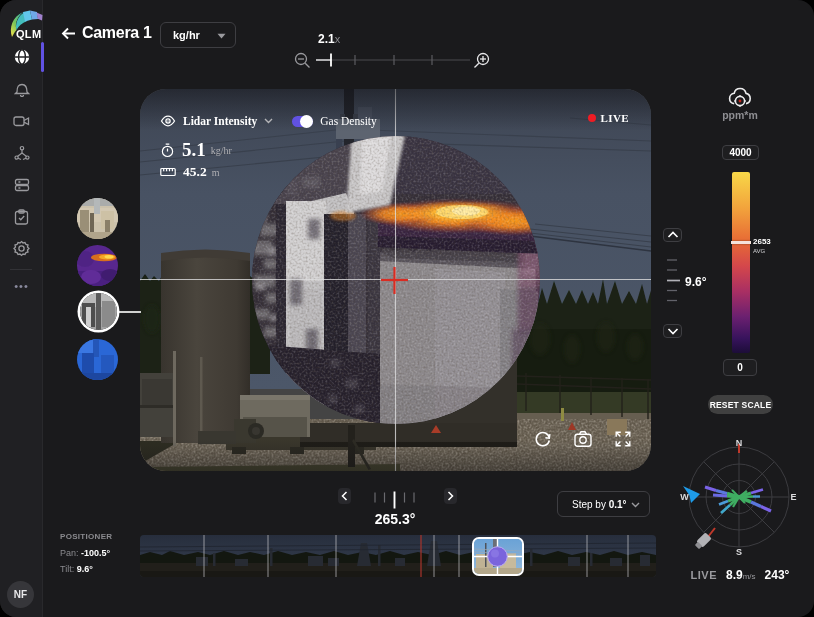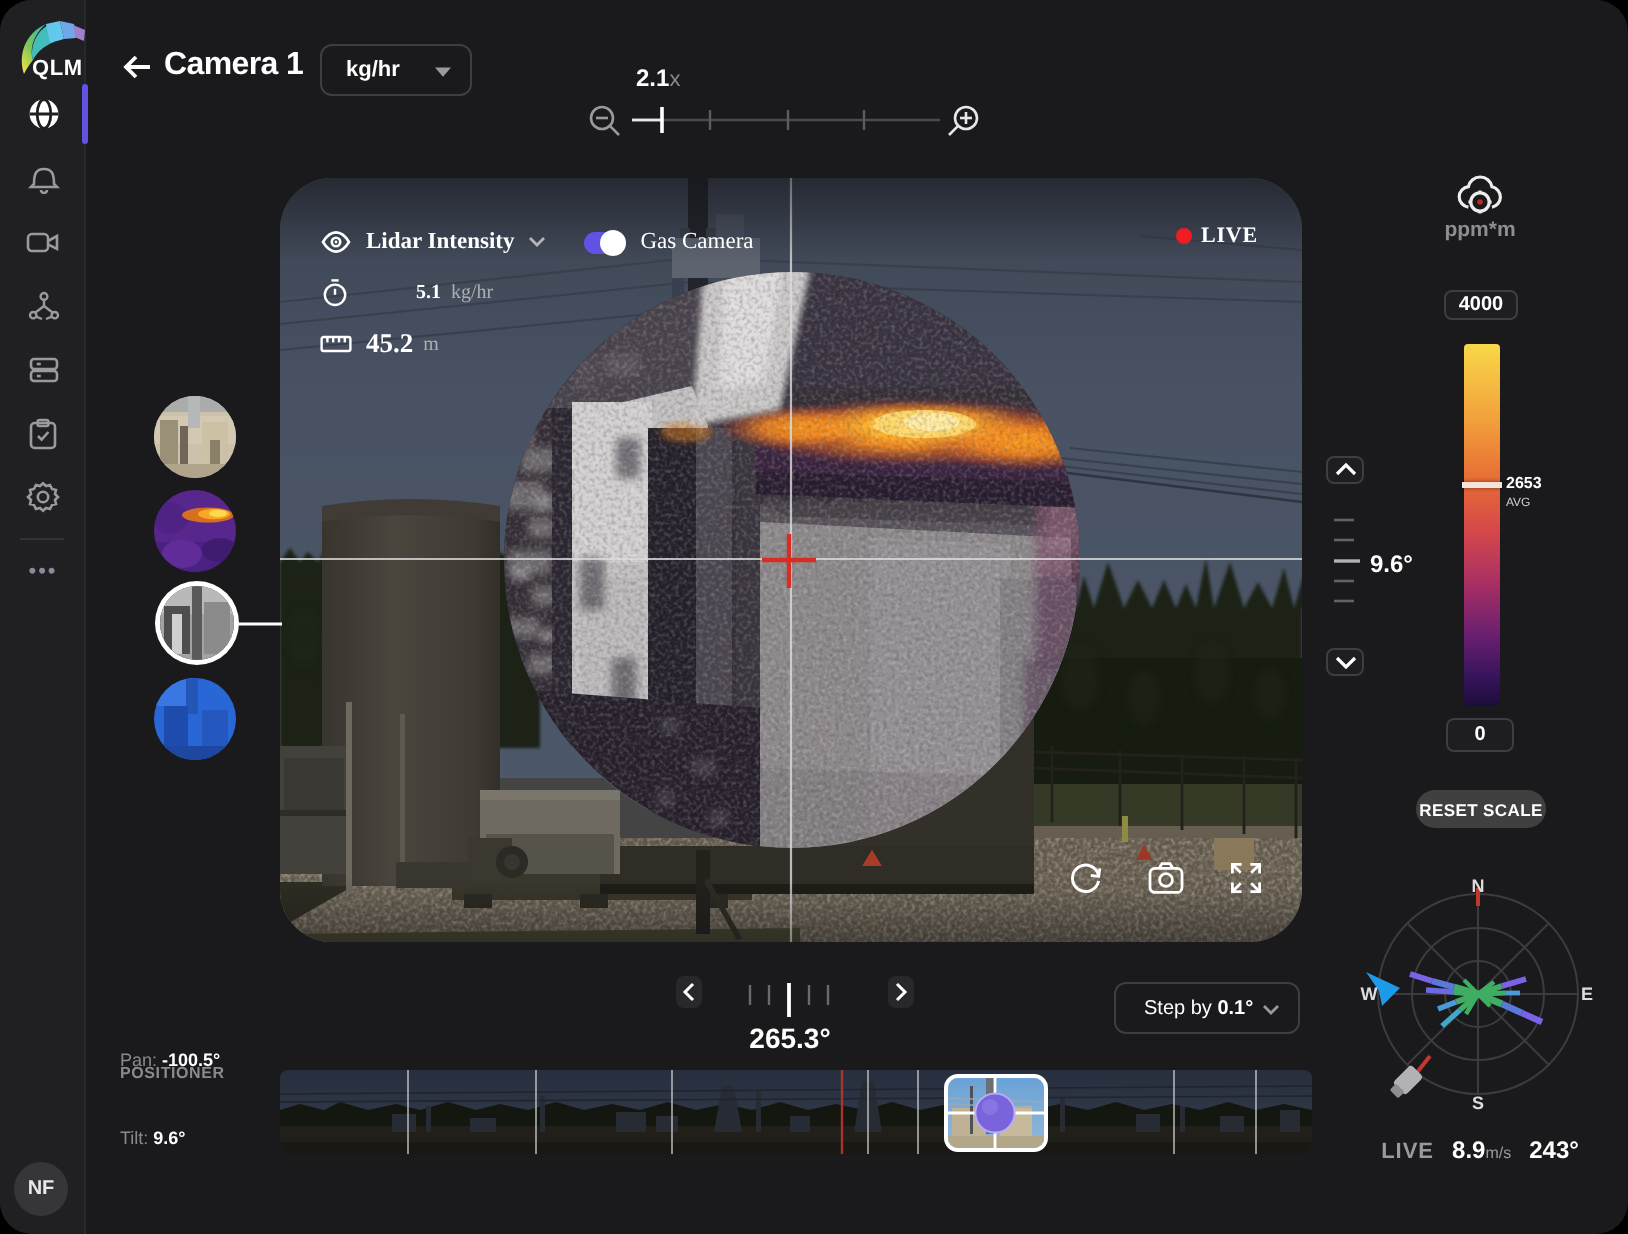--- a/index.html
+++ b/index.html
@@ -411,29 +411,29 @@
           <circle cx="8" cy="8" r="0.7" fill="#fff" stroke="none"></circle>
         </svg>
       <span style="font-size:11.5px; font-weight:bold;">Lidar Intensity</span>
       <svg width="9" height="6">
           <path d="M1 1 L4.5 4.5 L8 1" stroke="#b5b5b8" stroke-width="1.4" fill="none"></path>
         </svg>
       <span style="width:5px;"></span>
       <span style="display:inline-block; width:21px; height:11px; border-radius:6px; background:#6152e2; position:relative;">
           <span style="position:absolute; right:0.5px; top:-1px; width:13px; height:13px; background:#fff; border-radius:50%;"></span>
         </span>
-      <span style="font-size:11.5px;">Gas Camera</span>
+      <span style="font-size:11.5px;">Gas Density</span>
     </div>
     <div class="caminfo" style="left:20px; top:50px;">
       <svg width="15" height="15" viewBox="0 0 15 15" fill="none" stroke="#fff" stroke-width="1.2">
           <circle cx="7.5" cy="8.4" r="5.1"></circle>
           <line x1="5.7" y1="1.2" x2="9.3" y2="1.2"></line>
           <line x1="7.5" y1="8.4" x2="7.5" y2="5.4"></line>
         </svg>
-      <span style="font-size:10px; font-weight:bold;margin-left:26px;">5.1</span>
+      <span style="font-size:19px; font-weight:bold;">5.1</span>
       <span style="font-size:10px; color:#aeaeb2; margin-left:-2px;">kg/hr</span>
     </div>
     <div class="caminfo" style="left:20px; top:75px;">
       <svg width="16" height="12" viewBox="0 0 16 12" fill="none" stroke="#fff" stroke-width="1.2">
           <rect x="0.8" y="2.5" width="14.4" height="7" rx="1"></rect>
           <line x1="3.7" y1="2.5" x2="3.7" y2="5.2"></line>
           <line x1="6.6" y1="2.5" x2="6.6" y2="5.2"></line>
           <line x1="9.5" y1="2.5" x2="9.5" y2="5.2"></line>
           <line x1="12.4" y1="2.5" x2="12.4" y2="5.2"></line>
         </svg>
@@ -706,17 +706,17 @@
             </g>
           <line x1="0" y1="17.5" x2="48" y2="17.5" stroke="#fff" stroke-width="1.4"></line>
           <line x1="23.5" y1="0" x2="23.5" y2="35" stroke="#fff" stroke-width="1.4"></line>
           <circle cx="23.5" cy="17.5" r="9.8" fill="#7a64dc" stroke="#baacf2" stroke-width="1"></circle>
           <circle cx="21" cy="14.5" r="4" fill="#8f7ce6" opacity="0.7"></circle>
         </svg>
       </div>
     </div>
 
     <div class="abs" style="left:60px; top:532px; font-size:8px; font-weight:bold; color:#8a8a8e; letter-spacing:.3px;">POSITIONER</div>
-    <div class="abs" style="left:60px; top:525px; font-size:9px; color:#8a8a8e;">Pan: <b style="color:#fff;">-100.5°</b></div>
+    <div class="abs" style="left:60px; top:548px; font-size:9px; color:#8a8a8e;">Pan: <b style="color:#fff;">-100.5°</b></div>
     <div class="abs" style="left:60px; top:564px; font-size:9px; color:#8a8a8e;">Tilt: <b style="color:#fff;">9.6°</b></div>
     <div class="abs" style="left:7px; top:581px; width:27px; height:27px; border-radius:50%; background:#36363a; display:flex; align-items:center; justify-content:center; font-size:10px; font-weight:bold; color:#e8e8ea;">NF</div>
   </div>
 </div>
 
 </body></html>

